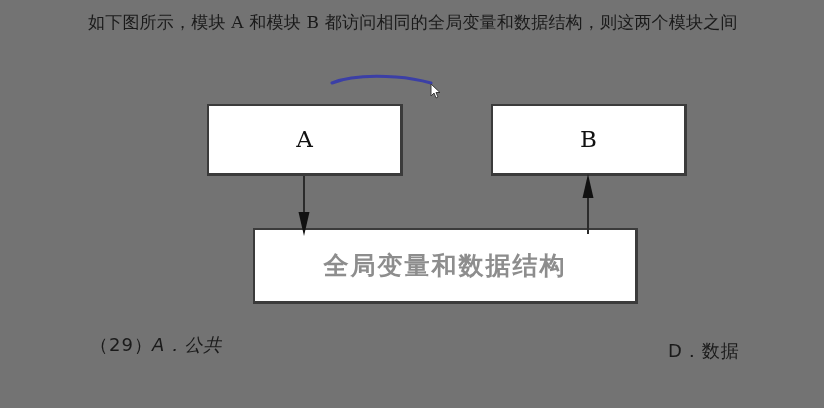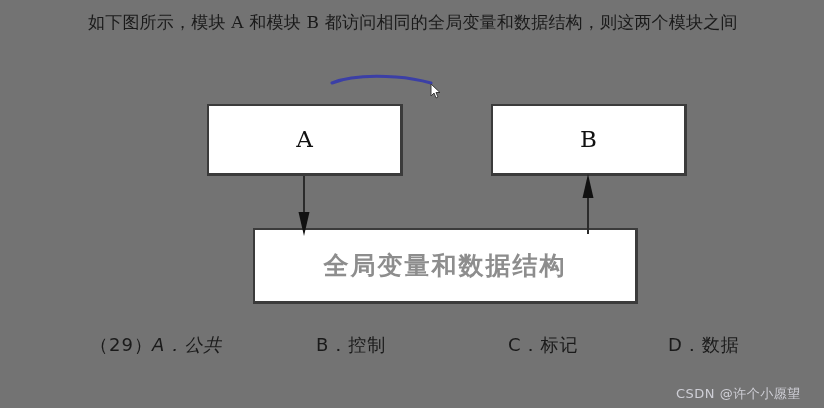--- a/index.html
+++ b/index.html
@@ -106,21 +106,21 @@
     white-space: nowrap;
     color: #1a1a1a;
     font-family: "DejaVu Sans", "Liberation Sans", sans-serif;
     font-size: 18px;
     letter-spacing: 1px;
   }
   #opt-num { left: 90px; }
   #opt-a   { left: 152px; font-style: italic; }
   #opt-b   { left: 316px; }
   #opt-c   { left: 508px; }
-  #opt-d   { left: 668px; }
+  #opt-d   { left: 668px; margin-top: 6px; }
 
   
   #watermark {
     position: absolute;
     left: 676px;
     top: 385px;
     color: #cfcfd6;
     font-family: "DejaVu Sans", "Liberation Sans", sans-serif;
     font-size: 13px;
     letter-spacing: 0.5px;
@@ -163,19 +163,16 @@
     </g>
 
     <g>
       <line x1="588" y1="234" x2="588" y2="190" stroke="#2b2b2b" stroke-width="2"></line>
       <polygon points="588,174 582.5,198 593.5,198" fill="#111111"></polygon>
     </g>
   </svg>
 
   <div id="opt-num" class="opt">（29）</div>
   <div id="opt-a" class="opt">A．公共</div>
-  <div id="opt-b" class="opt">B．控制</div>
-  <div id="opt-c" class="opt">C．标记</div>
   <div id="opt-d" class="opt">D．数据</div>
 
-  <div id="watermark">CSDN @许个小愿望</div>
 
 </div>
 
 </body></html>

